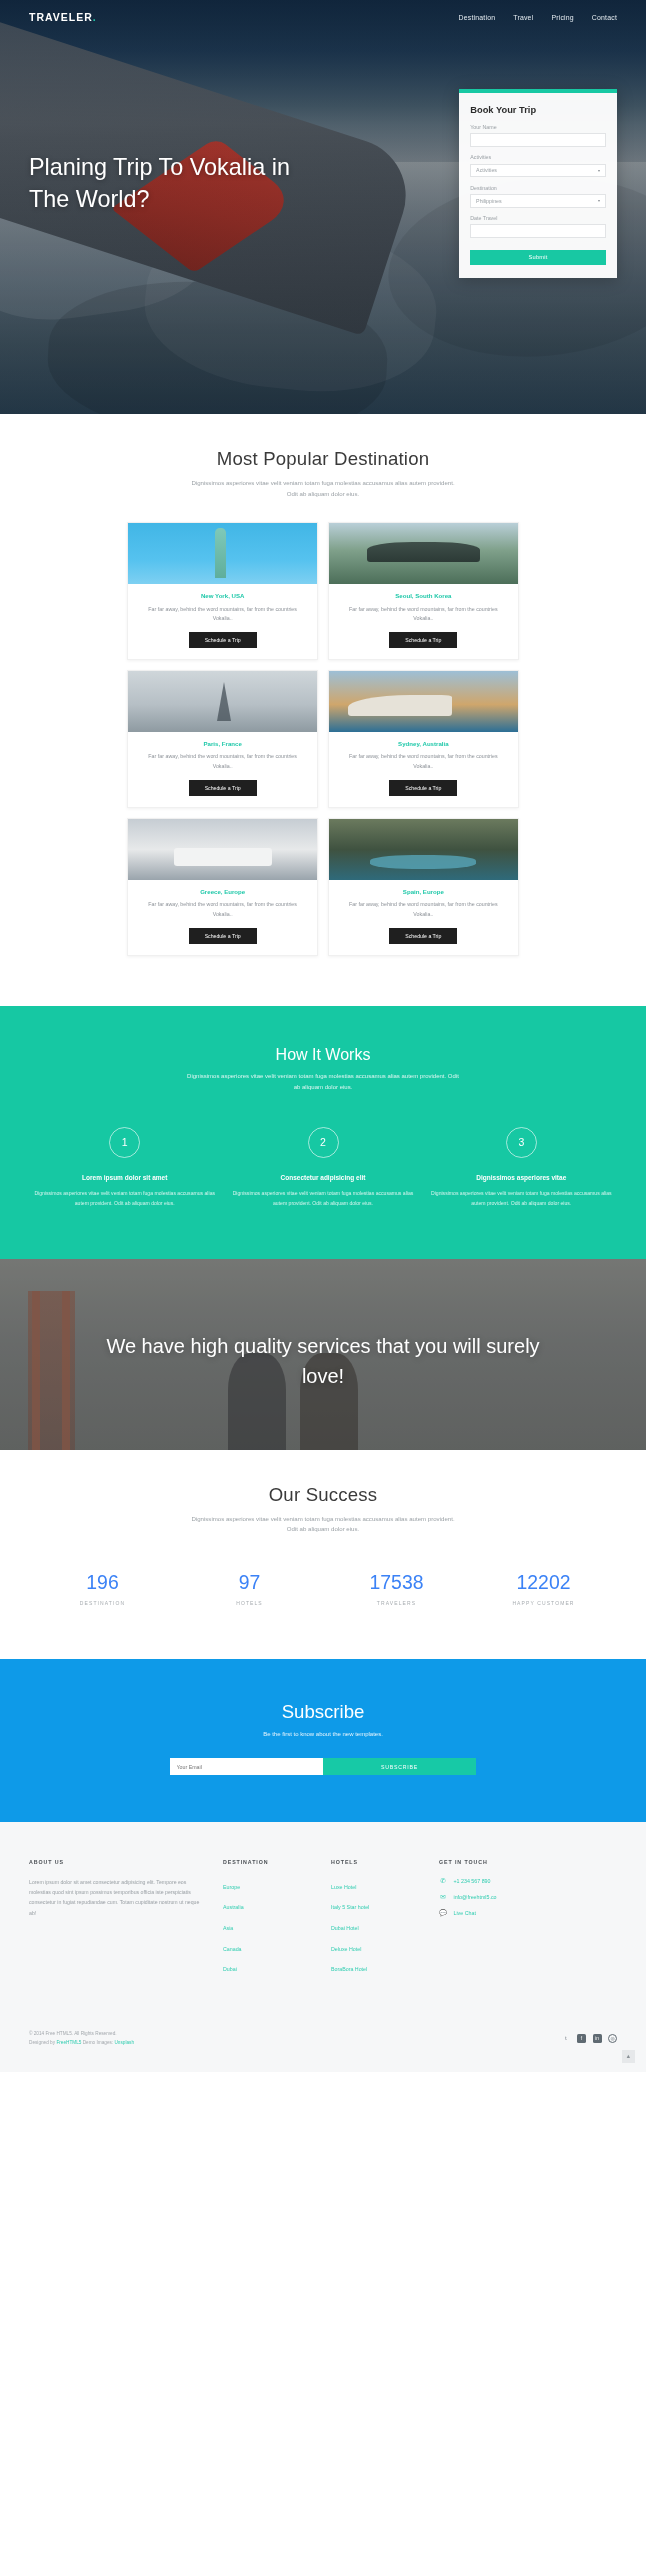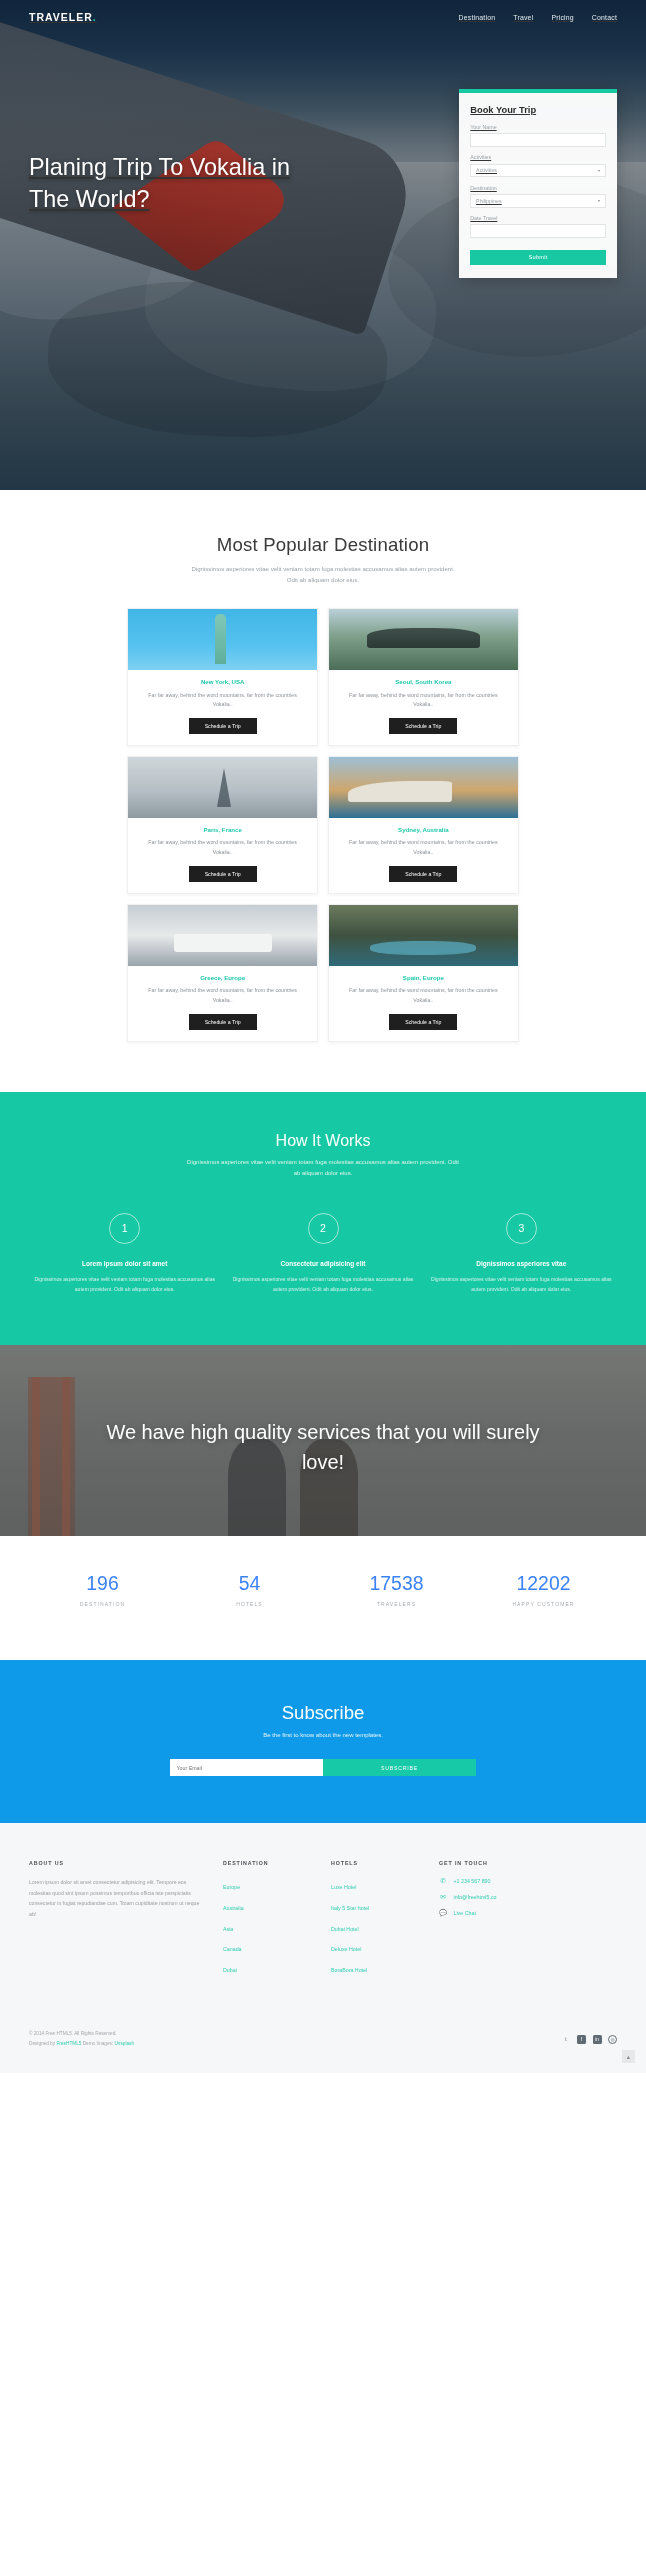--- a/index.html
+++ b/index.html
@@ -7,24 +7,23 @@
     width: 646px;
     font-family: "Liberation Sans", sans-serif;
     background: #fff;
     color: #333;
     -webkit-font-smoothing: antialiased;
   }
 
   
   .hero {
     position: relative;
-    height: 490px;
+    height: 414px;
     overflow: hidden;
     background: linear-gradient(180deg, #1d3a55 0%, #2b4a63 18%, #5d6f74 34%, #8d9396 48%, #6f7b81 62%, #4a5b66 78%, #2d4354 100%);
-    text-decoration: underline;
   }
   .hero-photo {
     position: absolute; inset: 0;
   }
   .sky {
     position: absolute; left: 0; right: 0; top: 0; height: 170px;
     background: linear-gradient(180deg, #16314c 0%, #24415c 30%, #4c616e 62%, #8a9094 100%);
   }
   .mountains {
     position: absolute; left: 0; right: 0; top: 162px; bottom: 0;
@@ -96,21 +95,21 @@
   }
   .select .caret { position: absolute; right: 4.8px; font-size: 4px; color: #8a8f94; }
   .submit-btn {
     width: 100%; height: 15.3px; background: #18c8a3; border: none; color: #fff;
     font-size: 5.7px; letter-spacing: 0.2px; margin-top: 4.8px; cursor: pointer;
     font-family: "Liberation Sans", sans-serif;
   }
 
   
   .section { padding: 0 29px; }
-  .sec-head { text-align: center; padding-top: 44px; }
+  .sec-head { text-align: center; padding-top: 34px; }
   .sec-head h2 { font-size: 18.6px; font-weight: 300; color: #3a3a3a; letter-spacing: 0.2px; }
   .sec-head p {
     font-size: 6.1px; color: #9ba1a6; line-height: 1.75; margin-top: 8px;
     max-width: 267px; margin-left: auto; margin-right: auto;
   }
 
   
   .cards {
     display: flex; gap: 9.7px; margin-top: 22.6px; flex-wrap: wrap;
     justify-content: center;
@@ -403,27 +402,31 @@
 
 <section class="banner">
   <div class="bridge"></div>
   <div class="person p1"></div>
   <div class="person p2"></div>
   <div class="banner-tint"></div>
   <h2>We have high quality services that you will surely love!</h2>
 </section>
 
 <section class="section">
+  <div class="sec-head">
+    <h2>Our Success</h2>
+    <p>Dignissimos asperiores vitae velit veniam totam fuga molestias accusamus alias autem provident. Odit ab aliquam dolor eius.</p>
+  </div>
   <div class="counters">
     <div class="counter">
       <div class="num">196</div>
       <div class="lbl">DESTINATION</div>
     </div>
     <div class="counter">
-      <div class="num">54</div>
+      <div class="num">97</div>
       <div class="lbl">HOTELS</div>
     </div>
     <div class="counter">
       <div class="num">17538</div>
       <div class="lbl">TRAVELERS</div>
     </div>
     <div class="counter">
       <div class="num">12202</div>
       <div class="lbl">HAPPY CUSTOMER</div>
     </div>

